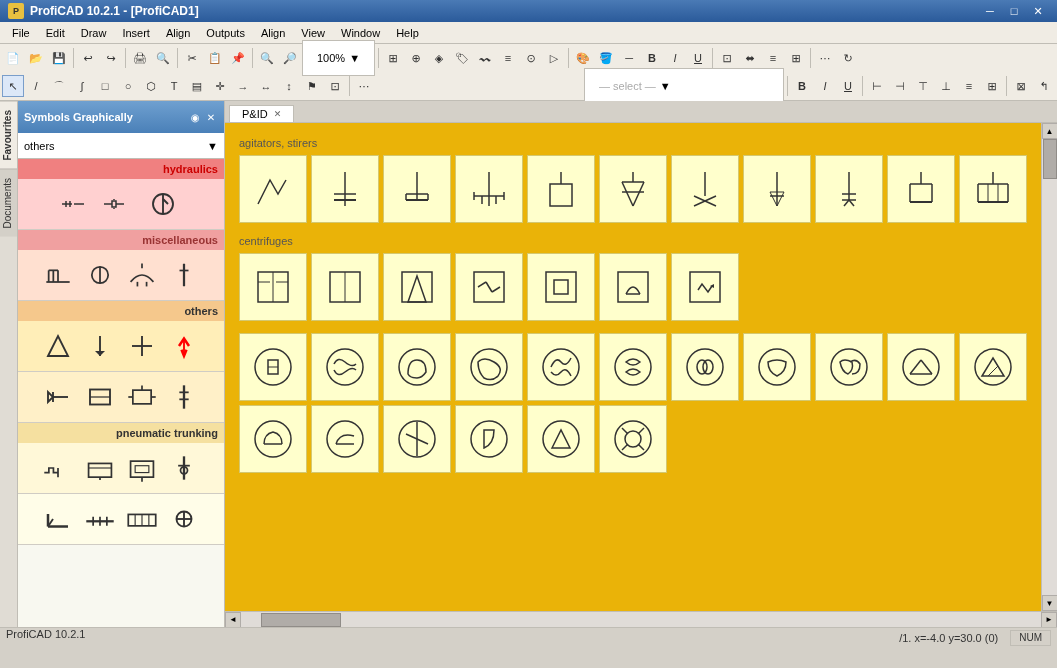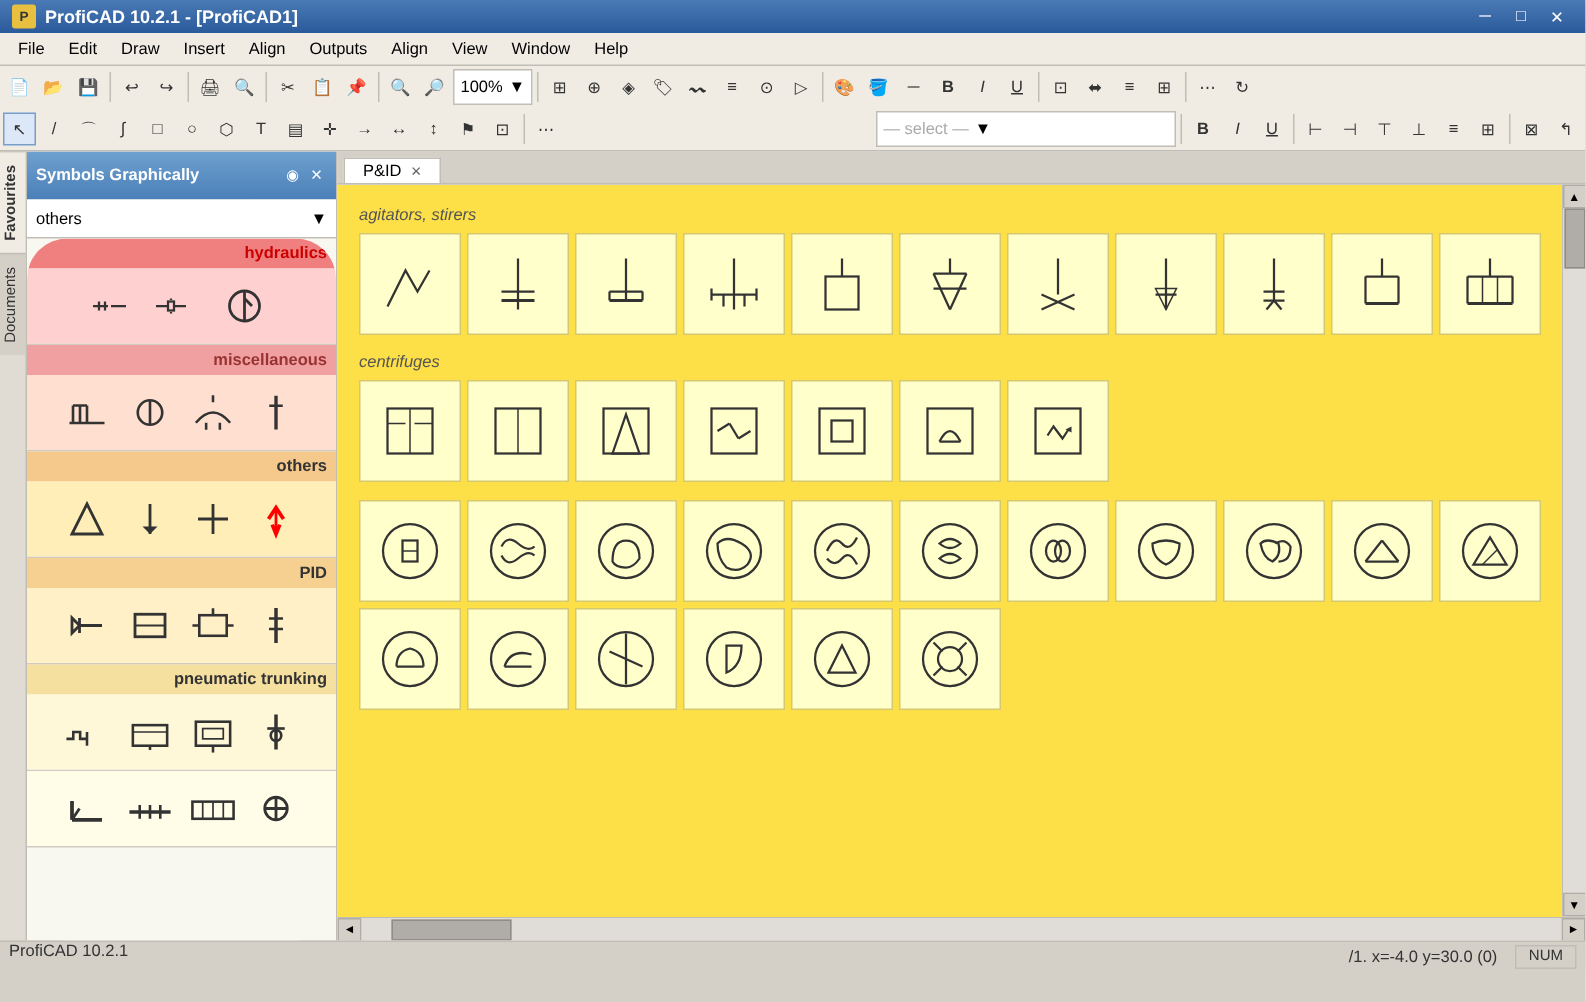--- a/index.html
+++ b/index.html
@@ -60,24 +60,24 @@
       width: 22px; height: 22px;
       display: flex; align-items: center; justify-content: center;
       cursor: pointer;
       background: transparent;
       border: 1px solid transparent;
       font-size: 11px;
       color: #333;
     }
     .tb-sep { width: 1px; height: 20px; background: #c0bdb5; margin: 0 2px; }
     .tb-dropdown {
-      height: 24px;
+      height: 36px;
       border: 1px solid #c0bdb5;
       background: white;
-      padding: 0 4px;
+      padding: 0 14px;
       font-size: 11px;
       display: flex;
       align-items: center;
       gap: 4px;
       cursor: pointer;
     }
 
     
     .toolbar2-row {
       display: flex;
@@ -151,21 +151,20 @@
       background: white;
       cursor: pointer;
       font-size: 11px;
       justify-content: space-between;
     }
 
     .symbols-list {
       flex: 1;
       overflow-y: auto;
       background: #f8f8f0;
-      border-radius: 27px;
     }
 
     .sym-category {
       border-bottom: 1px solid #d0ccc4;
     }
     .sym-cat-header {
       font-weight: bold;
       font-size: 11px;
       padding: 4px 6px;
       color: #333;
@@ -222,24 +221,23 @@
       padding: 2px 12px;
       font-size: 11px;
       cursor: pointer;
       display: flex; align-items: center; gap: 6px;
     }
     .drawing-tab.active { background: white; }
     .drawing-tab-close { font-size: 9px; cursor: pointer; color: #666; }
 
     .drawing-canvas {
       flex: 1;
-      background: #fde047;
+      background: #eab308;
       overflow: auto;
       position: relative;
-      font-style: italic;
     }
 
     .canvas-inner {
       padding: 10px;
       min-height: 500px;
     }
 
     .section-title {
       font-size: 11px;
       color: #555;
@@ -571,21 +569,20 @@
               <svg viewBox="0 0 24 24" width="30" height="30">
                 <path d="M8 12 L12 6 L16 12" fill="none" stroke="#f00" stroke-width="2"></path>
                 <path d="M10 15 L12 20 L14 15" fill="none" stroke="#f00" stroke-width="2"></path>
                 <line x1="12" y1="6" x2="12" y2="20" stroke="#f00" stroke-width="1.5"></line>
               </svg>
             </div>
           </div>
         </div>
 
         <div class="sym-category">
-          <div class="sym-cat-header pid">PID</div>
           <div class="sym-cat-content pid">
             <div class="sym-icon">
               <svg viewBox="0 0 24 24" width="30" height="30">
                 <path d="M4 16 L4 8 L8 12 Z" fill="none" stroke="#333" stroke-width="1.5"></path>
                 <line x1="8" y1="8" x2="8" y2="16" stroke="#333" stroke-width="1.5"></line>
                 <line x1="8" y1="12" x2="20" y2="12" stroke="#333" stroke-width="1.5"></line>
               </svg>
             </div>
             <div class="sym-icon">
               <svg viewBox="0 0 24 24" width="30" height="30">

